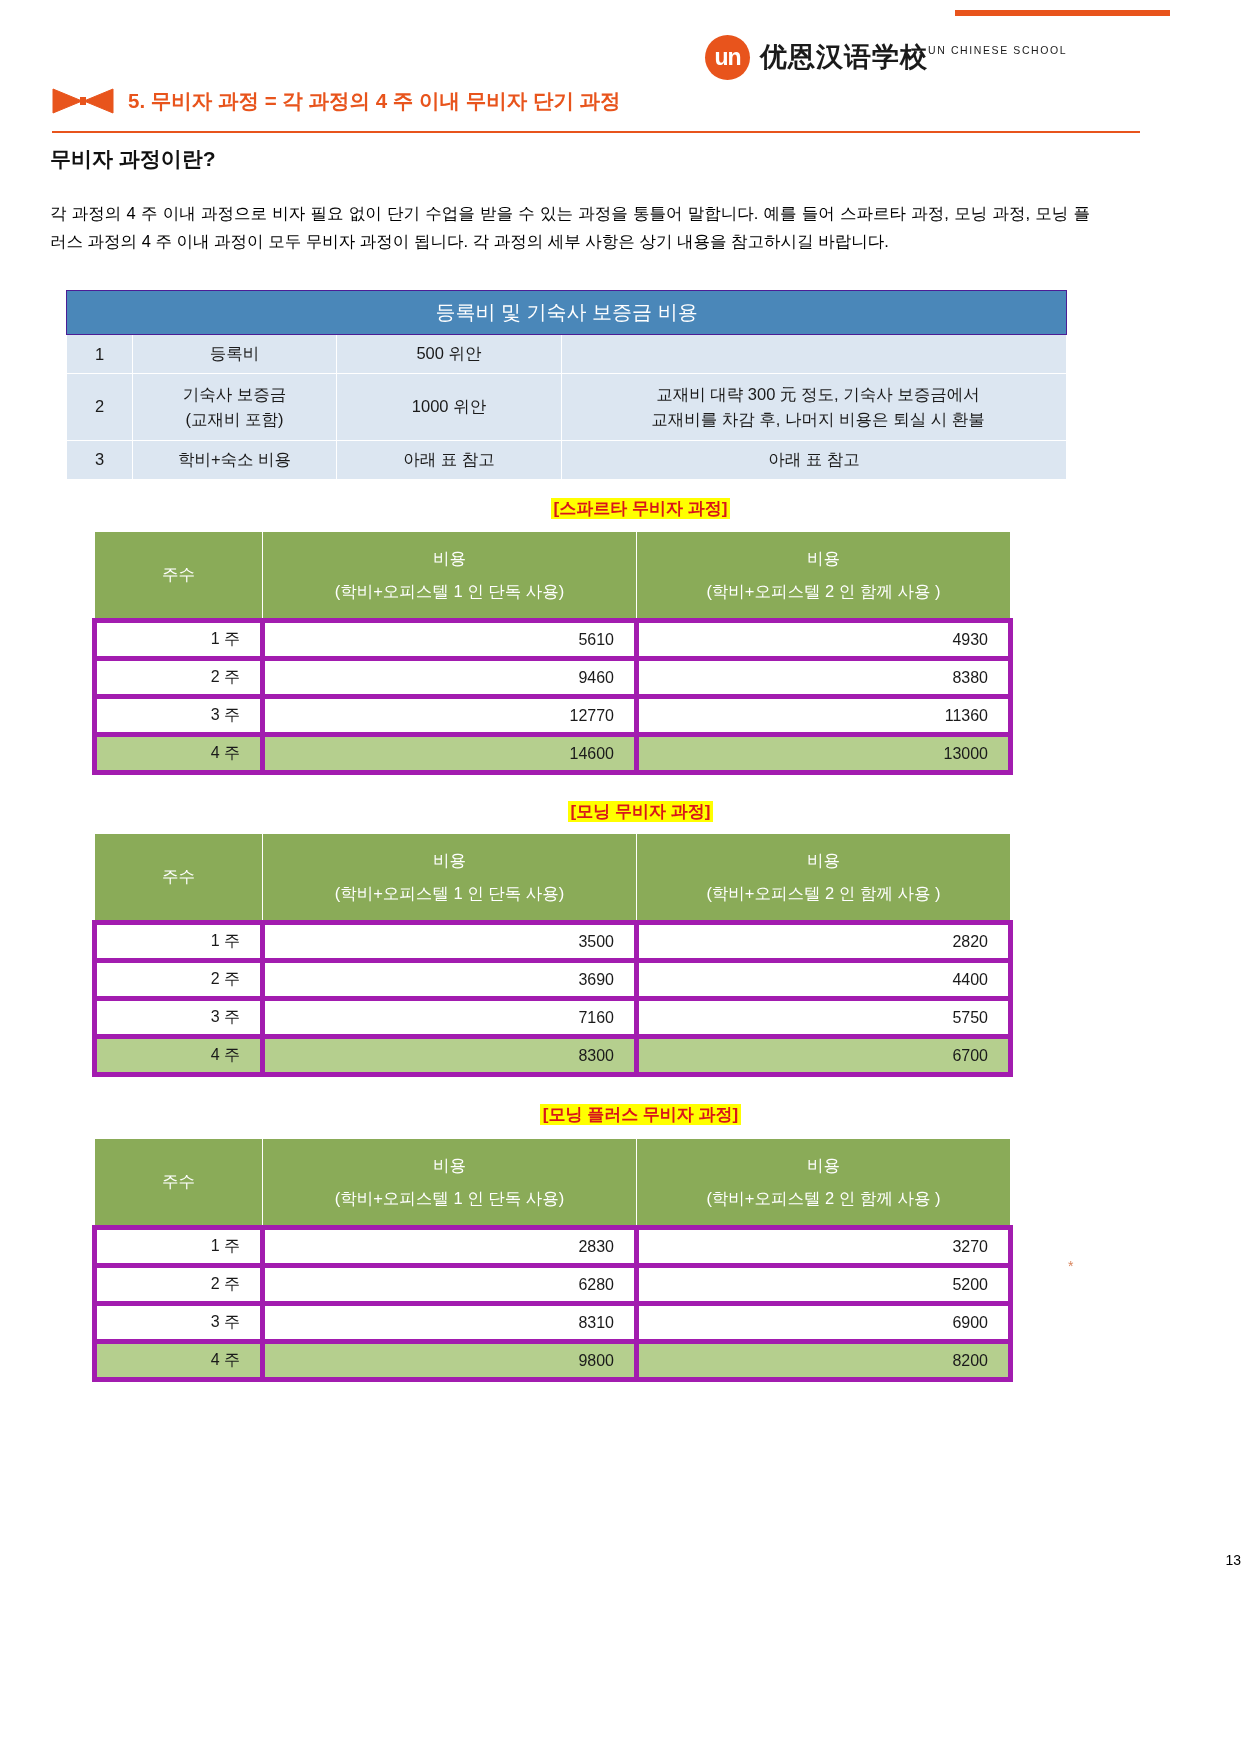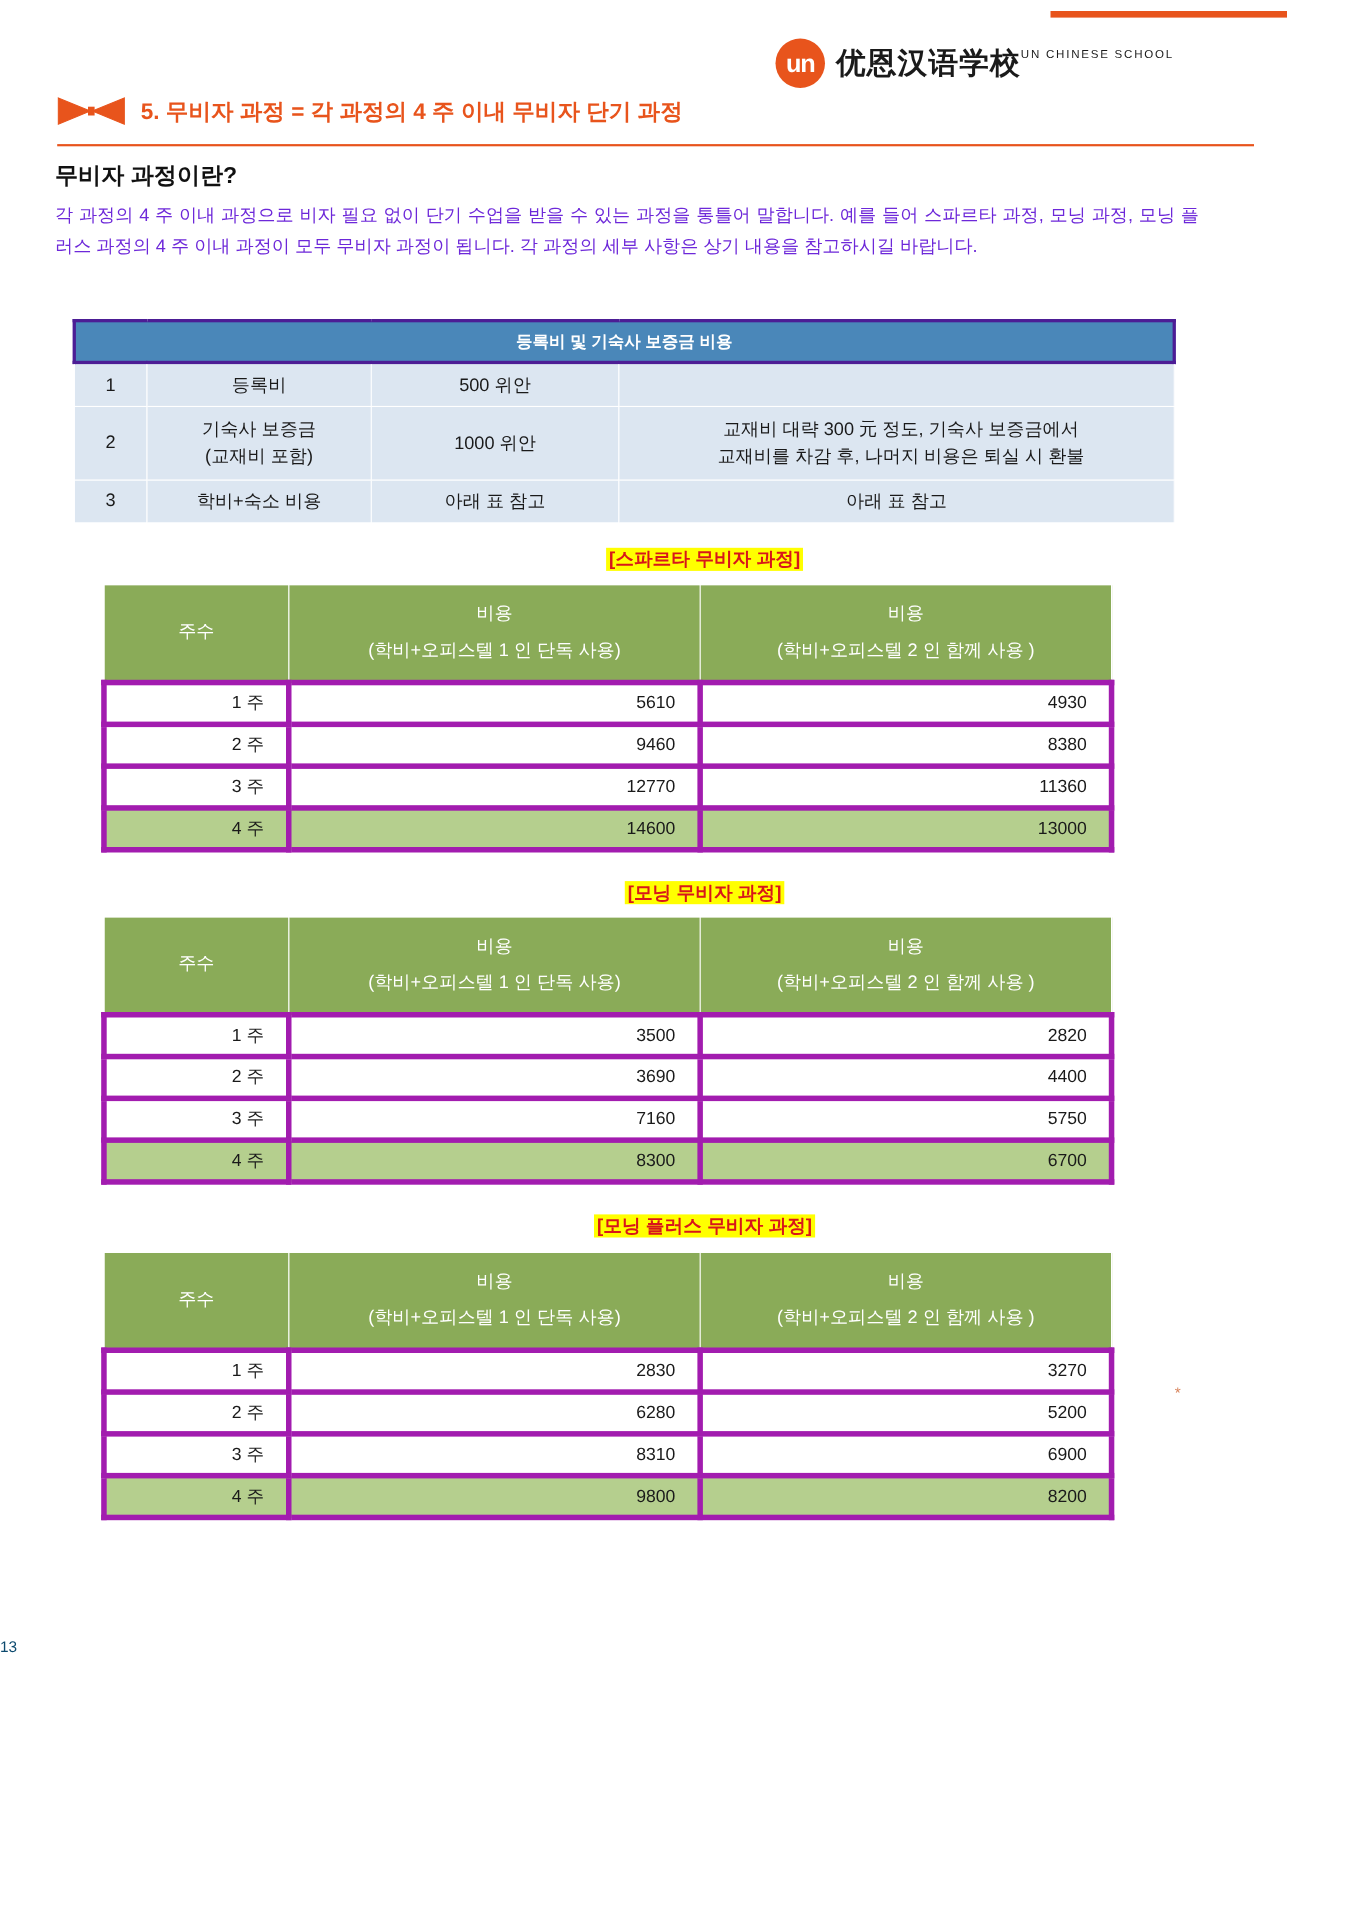--- a/index.html
+++ b/index.html
@@ -108,45 +108,45 @@
   .h2 {
     position: absolute;
     top: 145px;
     left: 50px;
     font-size: 21px;
     font-weight: bold;
     color: #111;
   }
   .intro {
     position: absolute;
-    top: 182px;
+    top: 199px;
     left: 50px;
     width: 1040px;
     font-size: 16.5px;
     line-height: 1.72;
-    color: #6d28d9;
+    color: #000000;
     text-align: justify;
   }
 
   
   .fee-table {
     position: absolute;
     top: 290px;
     left: 66px;
     width: 1000px;
     border-collapse: collapse;
     table-layout: fixed;
   }
   .fee-table th {
     background: #4a87b9;
     color: #ffffff;
-    font-weight: bold;
-    font-size: 15px;
+    font-weight: normal;
+    font-size: 20px;
     padding: 8px 4px;
-    border: 3px solid #4c1d95;
+    border: 1px solid #4c1d95;
   }
   .fee-table td {
     background: #dce6f1;
     border: 1px solid #ffffff;
     font-size: 16.5px;
     text-align: center;
     padding: 8px 6px;
     color: #1a1a1a;
   }
   .fee-table td.left-pad {
@@ -222,24 +222,24 @@
     position: absolute;
     left: 1068px;
     top: 1258px;
     color: #d8845c;
     font-size: 14px;
   }
   .page-num {
     position: absolute;
     left: 0;
     width: 1241px;
-    top: 1489px;
-    text-align: left;
+    top: 1552px;
+    text-align: right;
     font-size: 14px;
-    color: #0c4a6e;
+    color: #000000;
   }
 </style>
 </head>
 <body>
 
 <div class="page">
 
   <div class="top-bar"></div>
 
   <div class="logo-block">

